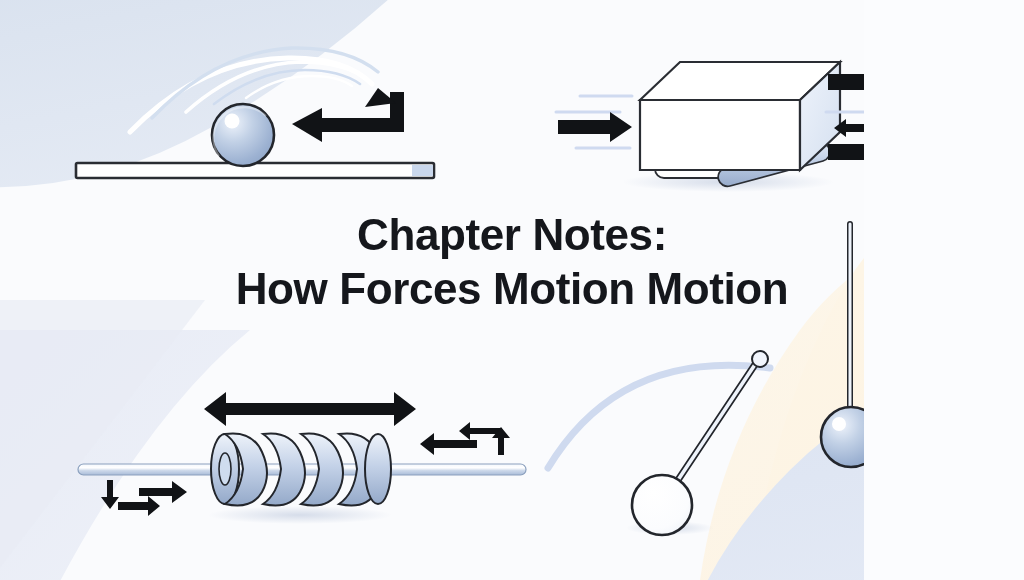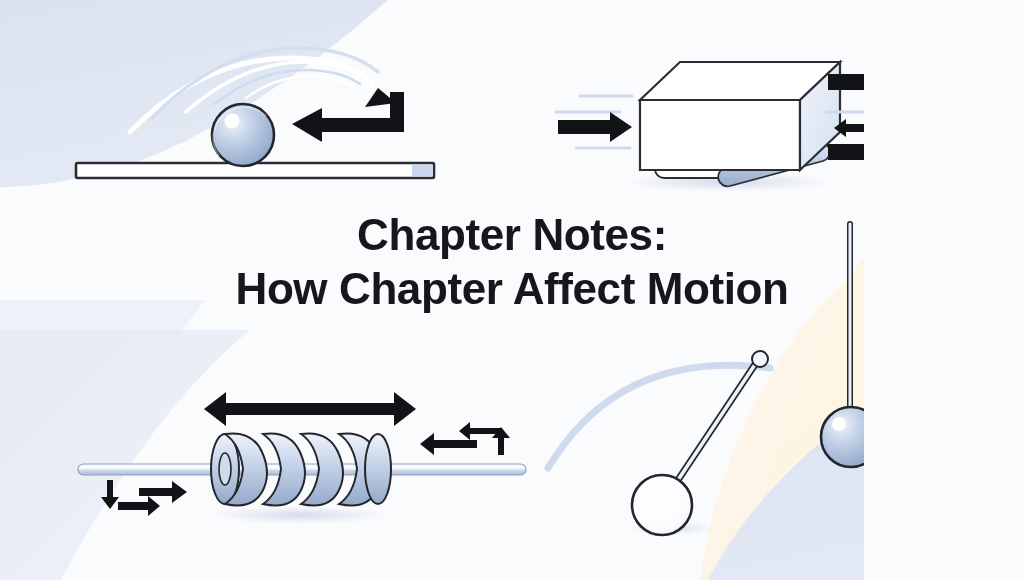--- a/index.html
+++ b/index.html
@@ -250,16 +250,16 @@
           <line x1="850" y1="224" x2="850" y2="426" stroke="#eef3fb" stroke-width="3" stroke-linecap="round"></line>
         </g>
         <circle cx="851" cy="437" r="30" fill="url(#ballGrad)" stroke="#23262c" stroke-width="2.6"></circle>
         <circle cx="839" cy="424" r="7" fill="#ffffff"></circle>
       </g>
     </g>
   </svg>
 
   <div class="title-block">
     <span class="title-line">Chapter Notes:</span>
-    <span class="title-line">How Chapter Affect Motion</span>
+    <span class="title-line">How Forces Motion Motion</span>
   </div>
 
 </div>
 
 </body></html>

